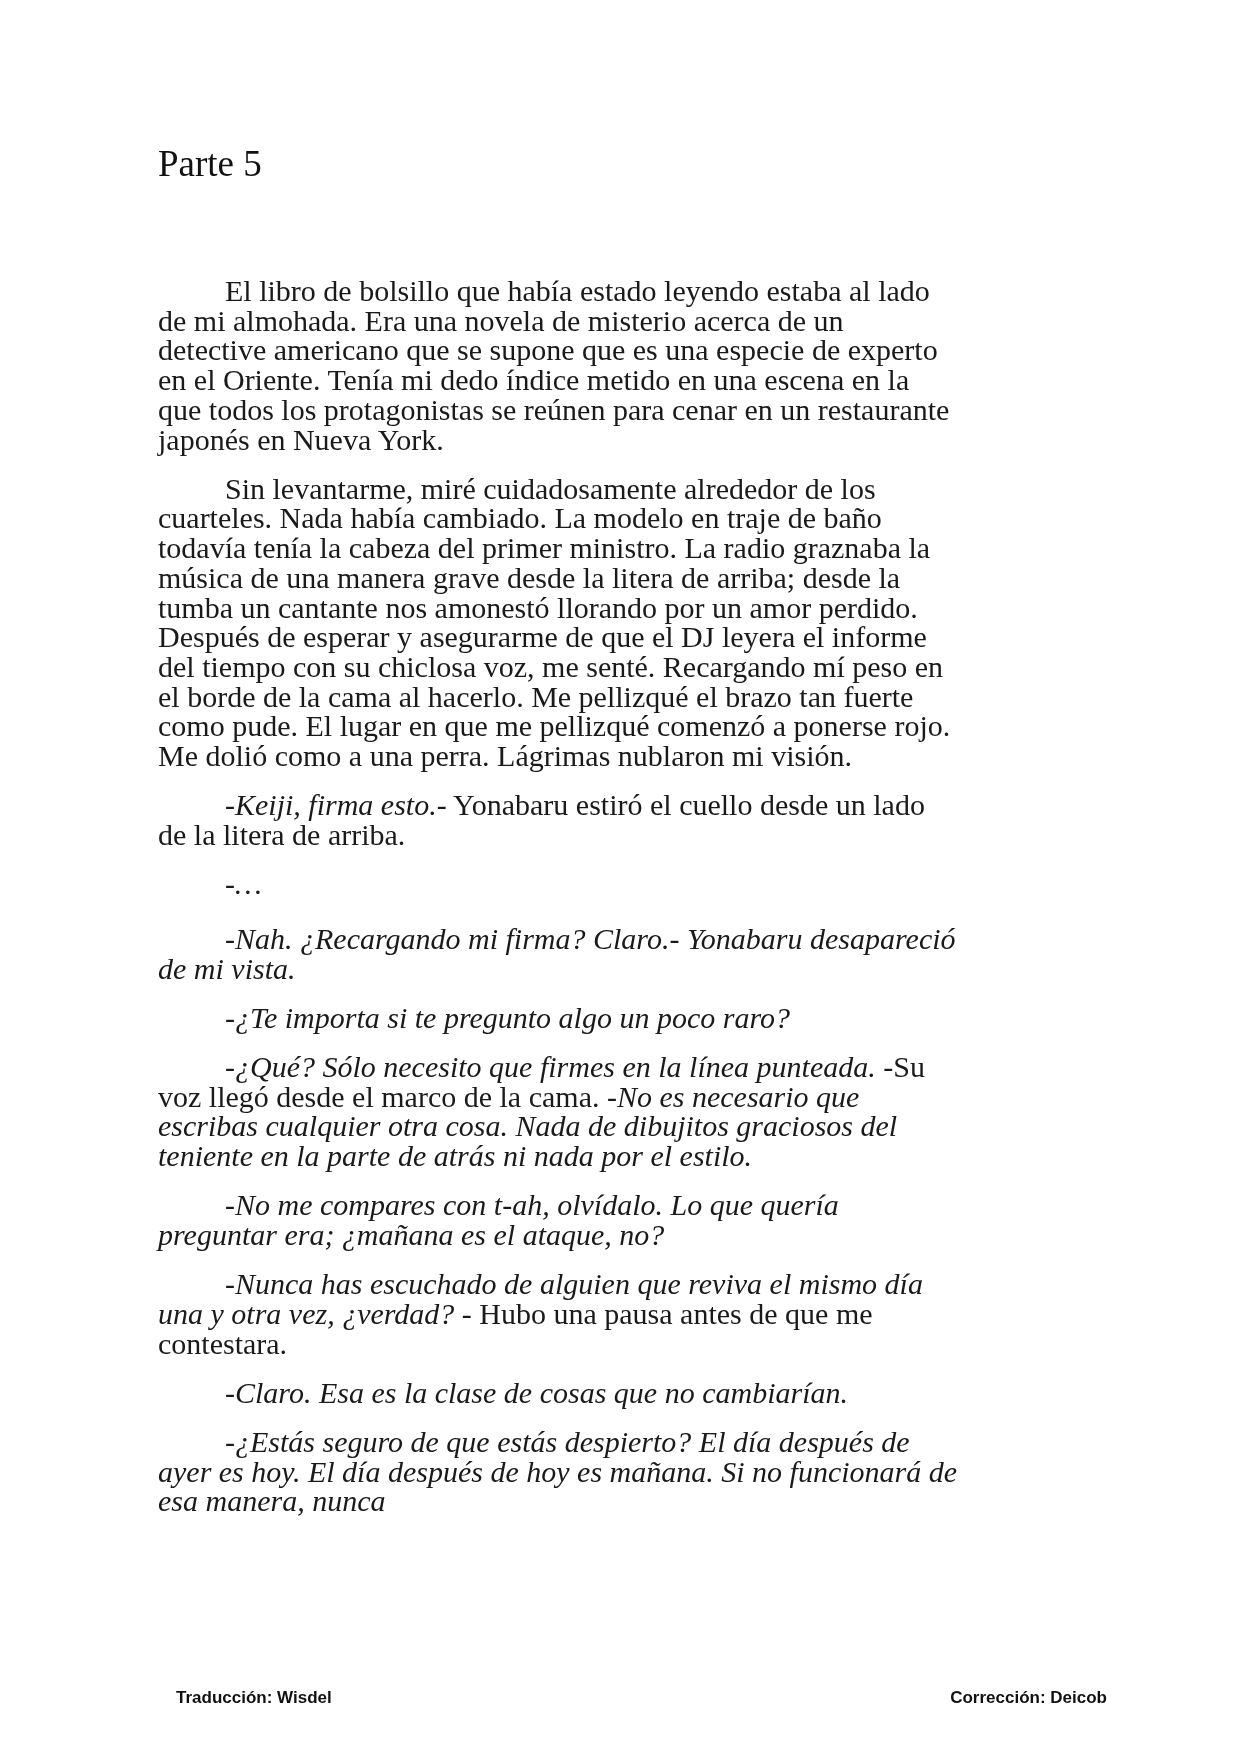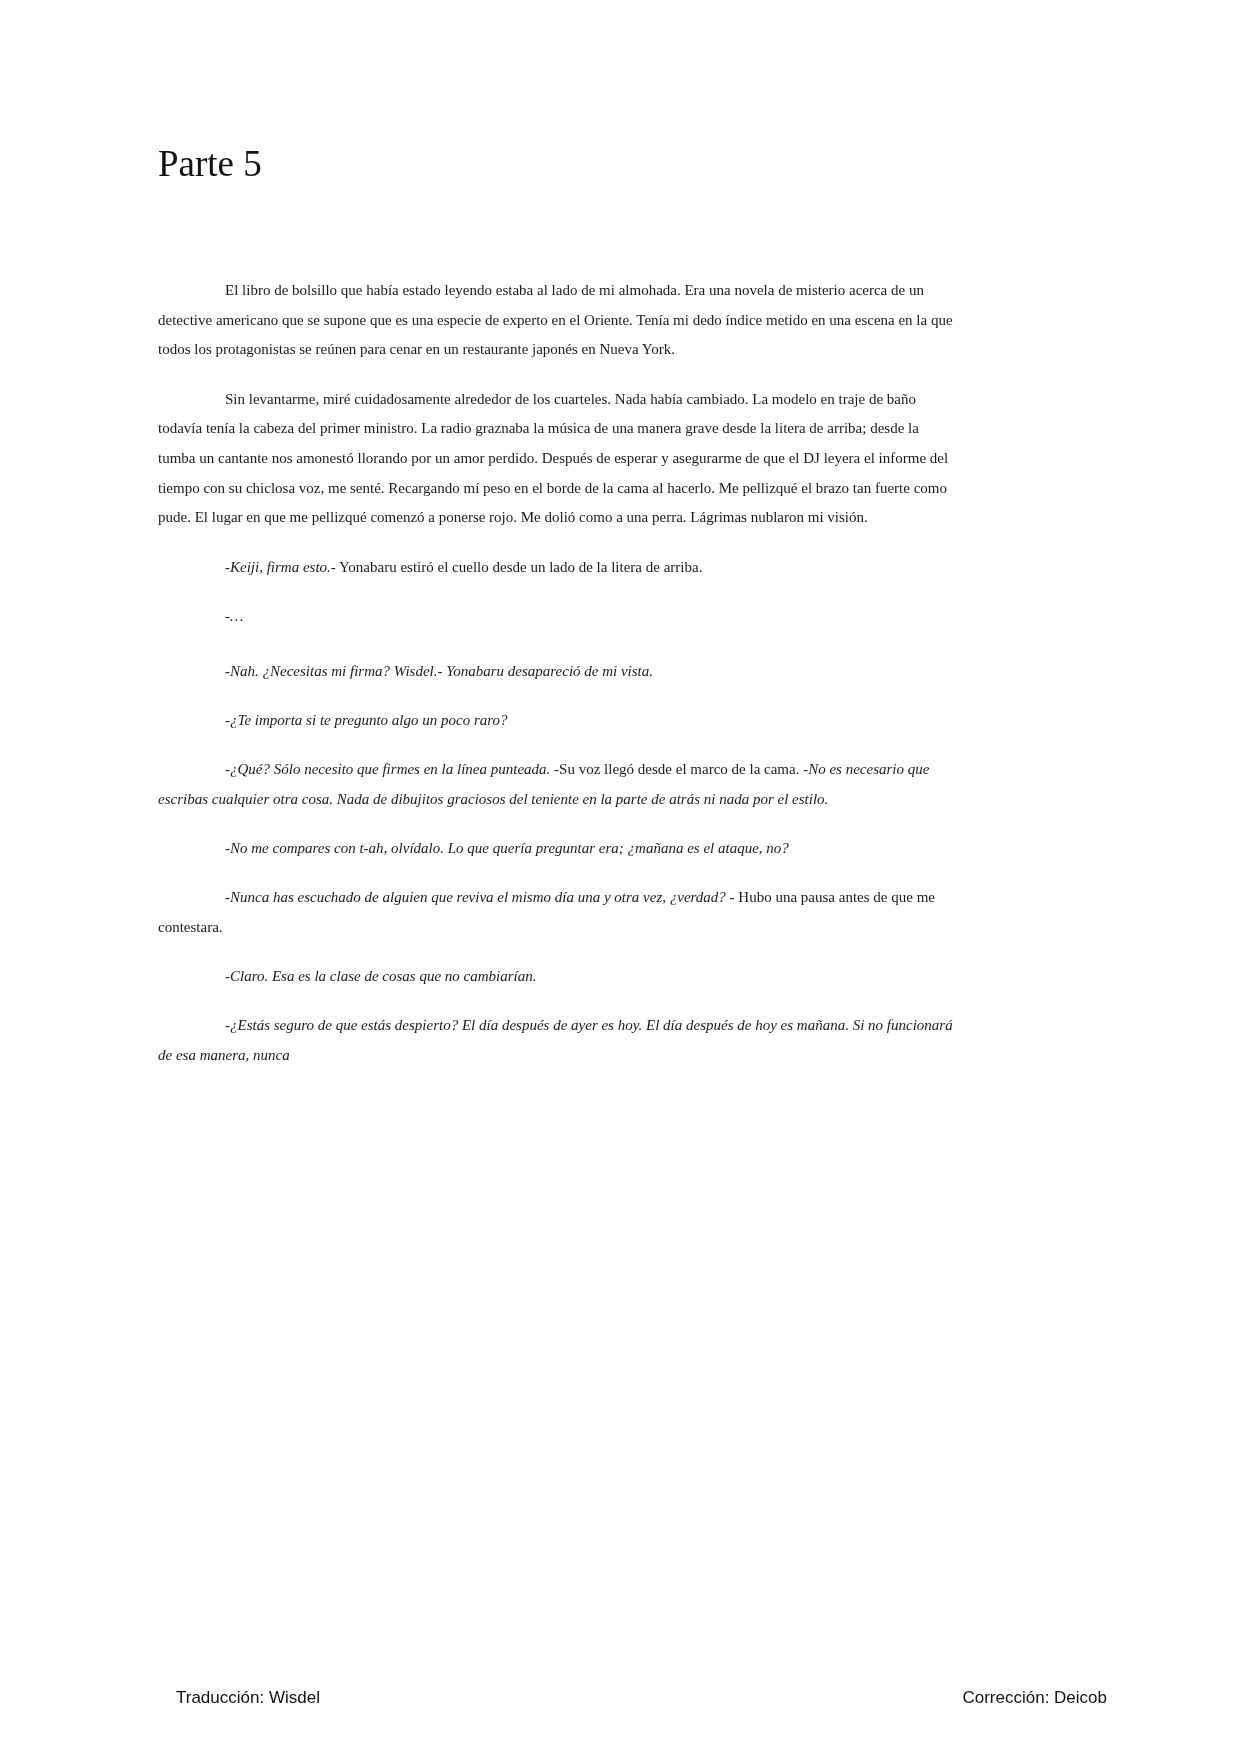--- a/index.html
+++ b/index.html
@@ -35,36 +35,36 @@
       text-align: right;
     }
     .body {
       position: absolute;
       left: 158px;
       top: 276px;
       width: 800px;
     }
     .para {
       margin: 0 0 19.5px 0;
-      font-size: 15px;
+      font-size: 30px;
       line-height: 29.7px;
       text-indent: 67px;
       color: #1a1a1a;
     }
     .para.tight { margin-bottom: 25px; }
     .it { font-style: italic; margin-top: 16px; }
     .footer {
       position: absolute;
       top: 1688px;
       left: 176px;
       right: 134px;
       display: flex;
       justify-content: space-between;
       font-family: "Liberation Sans", "DejaVu Sans", sans-serif;
-      font-weight: normal;
+      font-weight: bold;
       font-size: 17px;
       color: #111111;
     }
   </style>
 </head>
 <body>
 
 <div class="page">
   <h1 class="title">Parte 5</h1>
 
@@ -75,21 +75,21 @@
     <p class="para">
       <span>Sin levantarme, miré cuidadosamente alrededor de los cuarteles. Nada había cambiado. La modelo en traje de baño todavía tenía la cabeza del primer ministro. La radio graznaba la música de una manera grave desde la litera de arriba; desde la tumba un cantante nos amonestó llorando por un amor perdido. Después de esperar y asegurarme de que el DJ leyera el informe del tiempo con su chiclosa voz, me senté. Recargando mí peso en el borde de la cama al hacerlo. Me pellizqué el brazo tan fuerte como pude. El lugar en que me pellizqué comenzó a ponerse rojo. Me dolió como a una perra. Lágrimas nublaron mi visión.</span>
     </p>
     <p class="para">
       <span>-</span><span class="it">Keiji, firma esto.</span><span>- Yonabaru estiró el cuello desde un lado de la litera de arriba.</span>
     </p>
     <p class="para tight">
       <span class="it">-…</span>
     </p>
     <p class="para">
-      <span class="it">-Nah. ¿Necesitas mi firma? Wisdel.- Yonabaru desapareció de mi vista.</span>
+      <span class="it">-Nah. ¿Recargando mi firma? Claro.- Yonabaru desapareció de mi vista.</span>
     </p>
     <p class="para">
       <span class="it">-¿Te importa si te pregunto algo un poco raro?</span>
     </p>
     <p class="para">
       <span class="it">-¿Qué? Sólo necesito que firmes en la línea punteada.</span><span> -Su voz llegó desde el marco de la cama. -</span><span class="it">No es necesario que escribas cualquier otra cosa. Nada de dibujitos graciosos del teniente en la parte de atrás ni nada por el estilo.</span>
     </p>
     <p class="para">
       <span class="it">-No me compares con t-ah, olvídalo. Lo que quería preguntar era; ¿mañana es el ataque, no?</span>
     </p>

